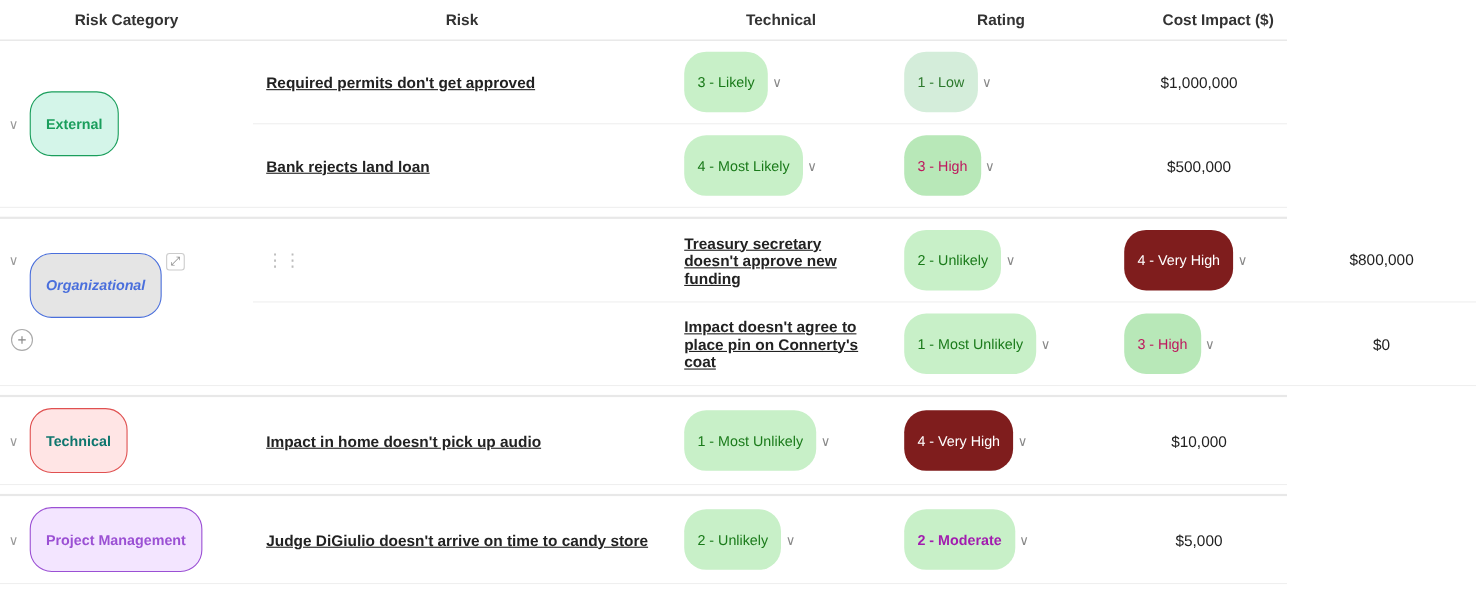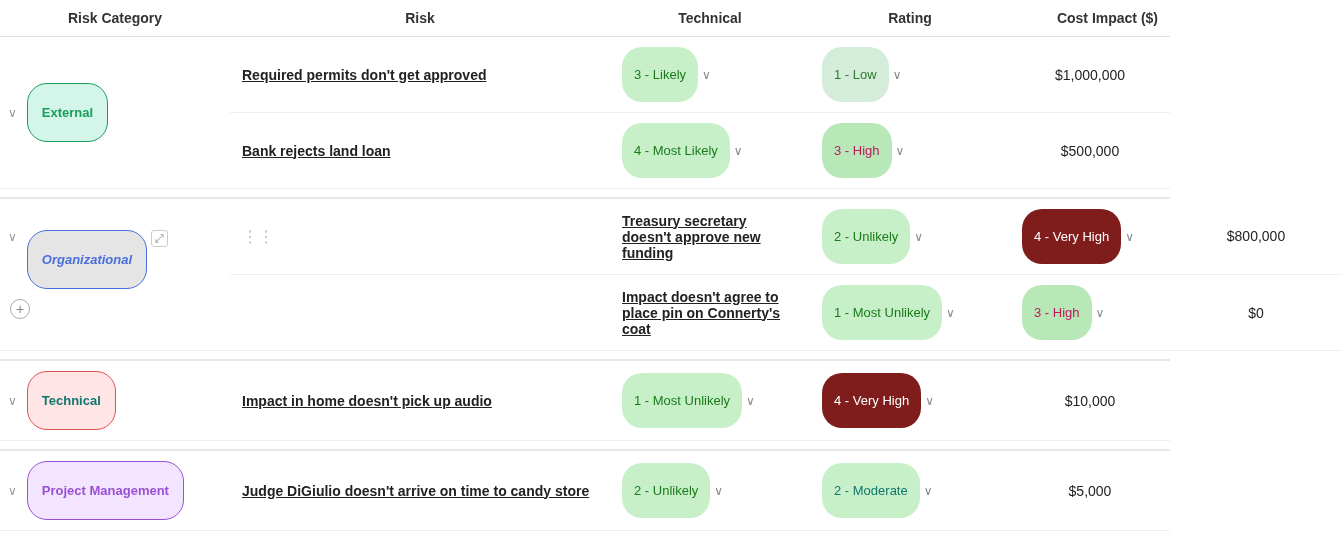--- a/index.html
+++ b/index.html
@@ -99,21 +99,22 @@
     .pill-rating-high {
       background: #b8e8b8;
       color: #be185d;
     }
     .pill-rating-very-high {
       background: #7f1d1d;
       color: #fff;
     }
     .pill-rating-moderate {
       background: #c8f0c8;
-      color: #0f766e;
+      color: #a21caf;
+      font-weight: bold;
     }
 
     .chevron {
       display: inline-block;
       width: 14px;
       height: 14px;
       color: #888;
       font-size: 12px;
       margin-left: 4px;
       cursor: pointer;

